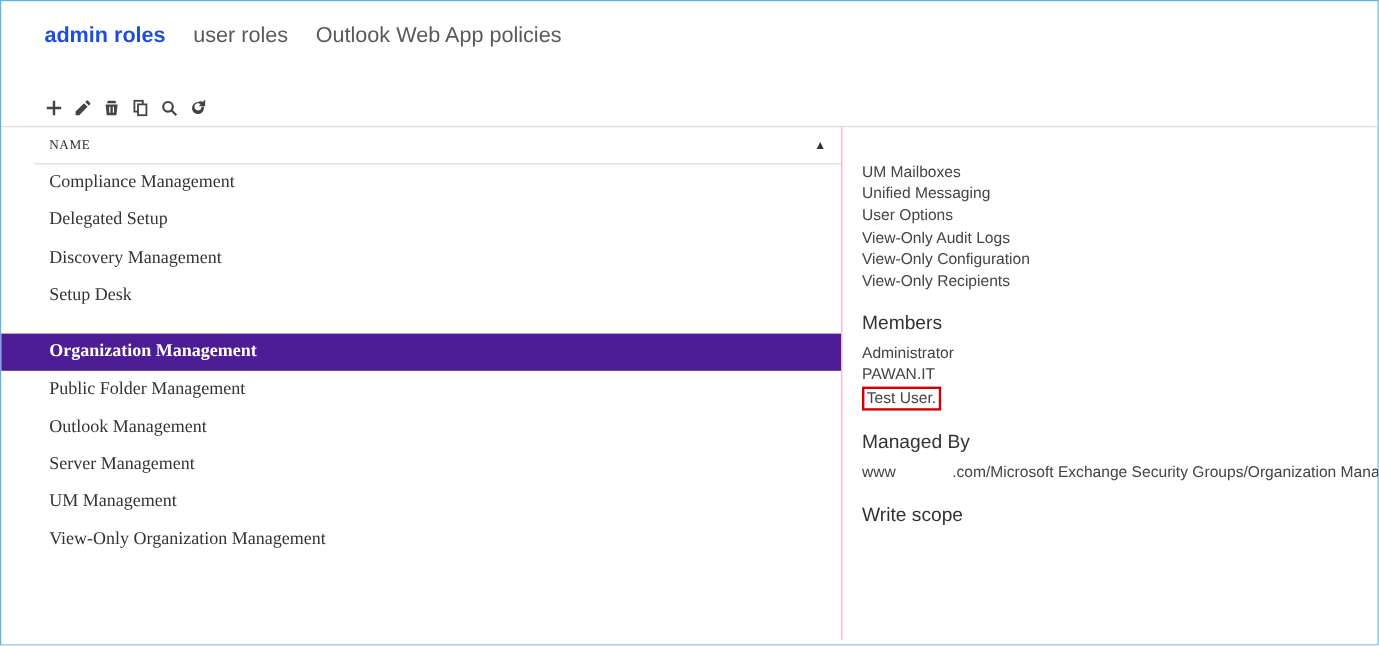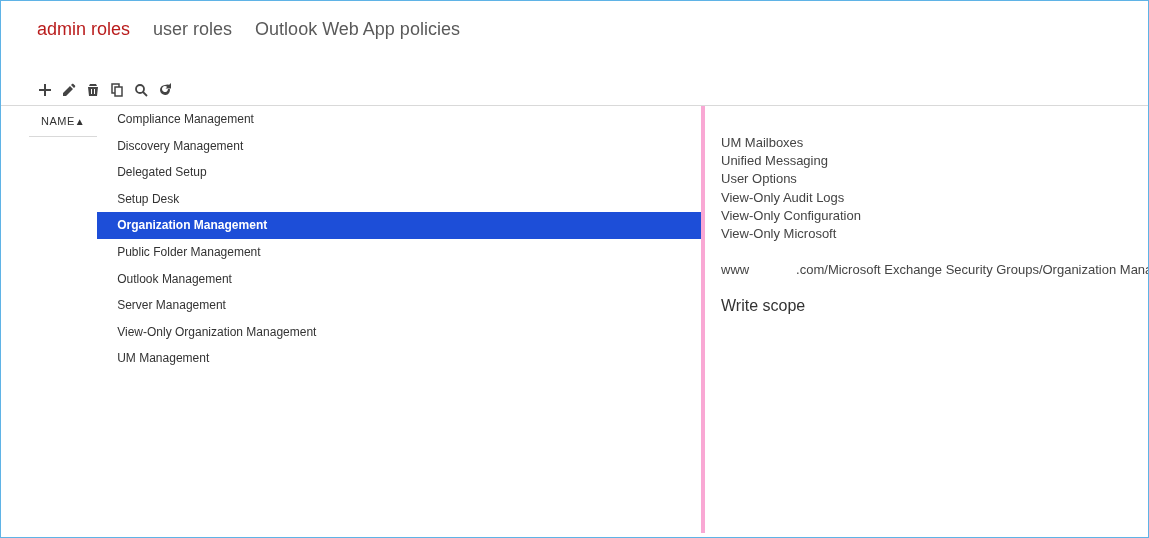--- a/index.html
+++ b/index.html
@@ -27,21 +27,22 @@
     font-weight: 300;
     color: #5a5a5a;
     height: 56px;
   }
   .tabs .tab {
     display: inline-block;
     margin-right: 18px;
     cursor: pointer;
   }
   .tabs .tab.active {
-    color: #b91c1c;
+    color: #1d4ed8;
+    font-weight: bold;
   }
   .toolbar {
     padding-left: 36px;
     height: 30px;
     display: flex;
     align-items: center;
     gap: 8px;
   }
   .toolbar-icon {
     width: 16px;
@@ -52,23 +53,24 @@
     cursor: pointer;
     color: #444;
   }
   .columns {
     display: flex;
     border-top: 1px solid #d9d9d9;
     height: calc(538px - 56px - 30px - 25px);
   }
   .col-left {
     width: 700px;
-    border-right: 4px solid #f9a8d4;
-    display: flex;
-    flex-direction: row;
+    border-right: 1px solid #f9a8d4;
+    display: flex;
+    flex-direction: column;
+    font-family: Liberation Serif, serif;
   }
   .col-header {
     display: flex;
     justify-content: space-between;
     align-items: center;
     padding: 0 12px 0 12px;
     height: 30px;
     border-bottom: 1px solid #d9d9d9;
     font-size: 11px;
     color: #333;
@@ -76,30 +78,31 @@
     margin: 0 0 0 28px;
   }
   .col-header .sort-arrow {
     font-size: 10px;
   }
   .list {
     overflow-y: auto;
     flex: 1;
   }
   .list-item {
-    padding: 4px 12px 4px 20px;
-    font-size: 12px;
+    padding: 4px 12px 4px 40px;
+    font-size: 15px;
     color: #333;
     cursor: pointer;
     line-height: 1.55;
   }
   .list-item.selected {
-    background: #1d4ed8;
+    background: #4c1d95;
     color: #fff;
     font-weight: bold;
+    margin-top: 16px;
   }
   .col-right {
     flex: 1;
     position: relative;
     overflow: hidden;
     padding-top: 32px;
   }
   .details-scroll {
     position: absolute;
     top: 28px;
@@ -187,48 +190,57 @@
 
   <div class="columns">
 
     <div class="col-left">
       <div class="col-header">
         <span>NAME</span>
         <span class="sort-arrow">▲</span>
       </div>
       <div class="list" id="role-list">
           <div class="list-item">Compliance Management</div>
+          <div class="list-item">Delegated Setup</div>
           <div class="list-item">Discovery Management</div>
-          <div class="list-item">Delegated Setup</div>
           <div class="list-item">Setup Desk</div>
           <div class="list-item selected">Organization Management</div>
           <div class="list-item">Public Folder Management</div>
           <div class="list-item">Outlook Management</div>
           <div class="list-item">Server Management</div>
+          <div class="list-item">UM Management</div>
           <div class="list-item">View-Only Organization Management</div>
-          <div class="list-item">UM Management</div>
         </div>
     </div>
 
     <div class="col-right">
       <div class="details-scroll">
 
         <div class="details-section">
           <div id="roles-tail">
               <div class="details-line">UM Mailboxes</div>
               <div class="details-line">Unified Messaging</div>
               <div class="details-line">User Options</div>
               <div class="details-line">View-Only Audit Logs</div>
               <div class="details-line">View-Only Configuration</div>
-              <div class="details-line">View-Only Microsoft</div>
+              <div class="details-line">View-Only Recipients</div>
             </div>
         </div>
 
-
-        <div class="details-section">
+        <div class="details-section">
+          <div class="details-heading">Members</div>
+          <div id="members-list">
+              <div class="details-line">Administrator</div>
+              <div class="details-line">PAWAN.IT</div>
+              <div class="details-line"><span class="highlight-box">Test User.</span></div>
+            </div>
+        </div>
+
+        <div class="details-section">
+          <div class="details-heading">Managed By</div>
           <div class="details-line" style="white-space: pre;">www             .com/Microsoft Exchange Security Groups/Organization Manage</div>
         </div>
 
         <div class="details-section">
           <div class="details-heading">Write scope</div>
         </div>
 
         <div style="height:60px"></div>
       </div>
     </div>

